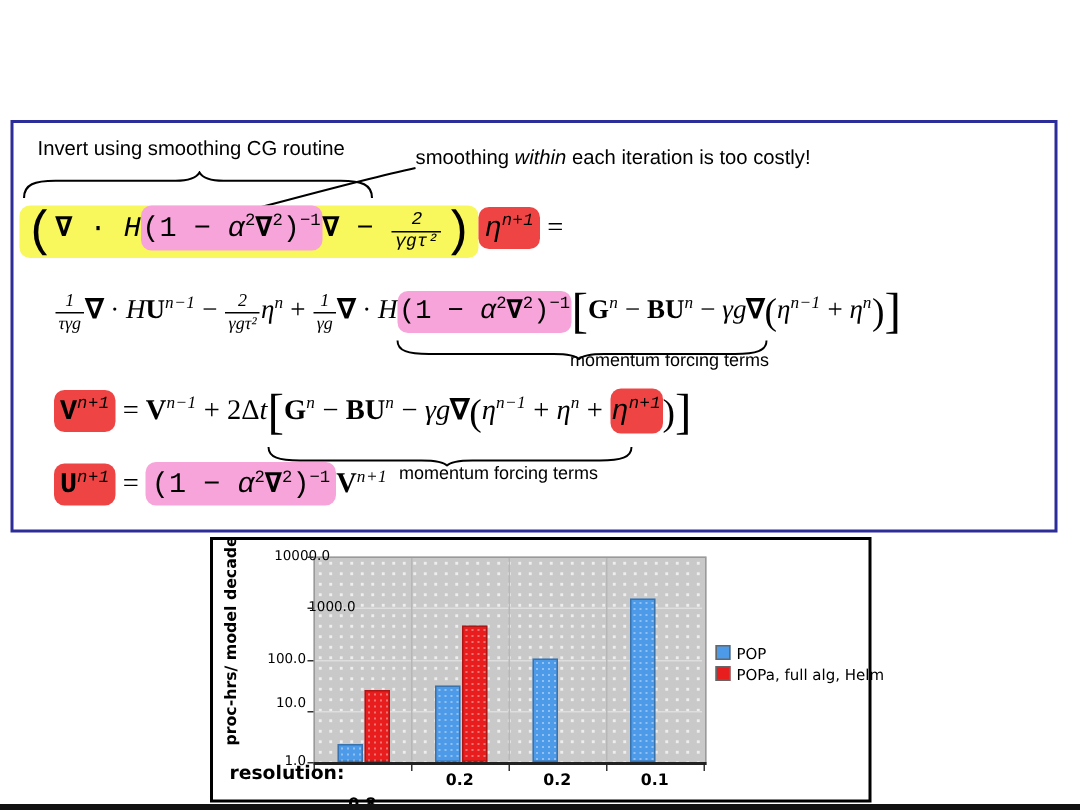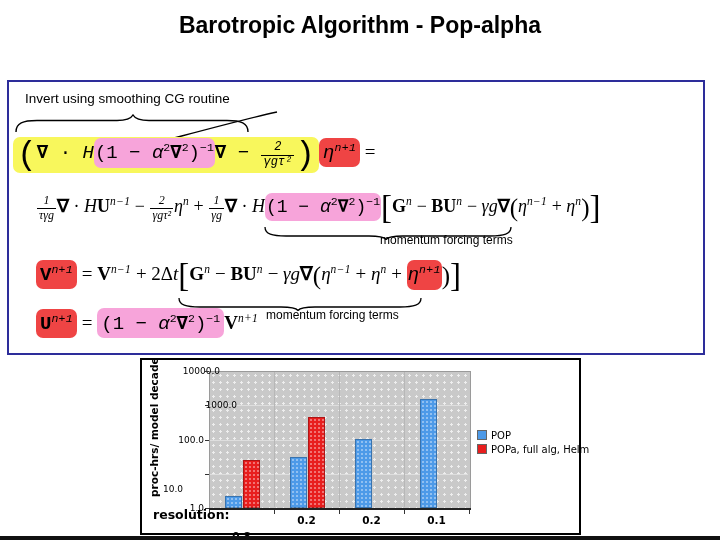--- a/index.html
+++ b/index.html
@@ -44,31 +44,31 @@
   .xlab{position:absolute;font-size:12.5px;font-weight:bold;}
   .legend-row{position:absolute;font-size:10px;white-space:nowrap;}
   .legend-swatch{display:inline-block;width:8px;height:8px;margin-right:4px;border:1px solid #666;vertical-align:-1px;}
   .bottombar{position:absolute;left:0;top:536px;width:720px;height:4px;background:#111;}
 </style>
 </head>
 <body>
 
 <div class="slide">
 
-  <div class="title">Barotropic Algorithm - Pop-alpha</div>
 
 
   <div class="eqbox"></div>
 
   <div class="annot" style="left:25px;top:91px;">Invert using smoothing CG routine</div>
 
   <svg class="bracesvg" style="left:13px;top:114px;" width="238" height="20" viewBox="0 0 238 20">
     <path d="M3,18 C3,9 10,6.5 24,6.5 L104,6.5 C113,6.5 118,4.5 120,1 C122,4.5 127,6.5 136,6.5 L214,6.5 C228,6.5 235,9 235,18" fill="none" stroke="#000" stroke-width="1.4"></path>
   </svg>
 
+  <div class="annot" style="left:277px;top:97px;"><span class="eq-group"><span class="pc-sn">smoothing </span><span class="pc-sni">within</span><span class="pc-sn"> each iteration is too costly!</span></span></div>
 
   <svg class="bracesvg" style="left:130px;top:106px;" width="155" height="48" viewBox="0 0 155 48">
     <path d="M147,6 C110,14 60,28 14,40" fill="none" stroke="#000" stroke-width="1.4"></path>
     <polygon points="4,42.5 16.5,34.5 15,43.5" fill="#000"></polygon>
   </svg>
 
   <div class="eq" style="left:13px;top:137px;"><span class="hl hl-blk hl-y"><span class="pc-big">(</span><span class="pc-bf">∇</span><span class="pc-rm"> · </span><span class="pc-it">H</span><span class="hl hl-run hl-p"><span class="pc-rm">(1 − </span><span class="pc-it">α</span><span class="pc-supr">2</span><span class="pc-bf">∇</span><span class="pc-supr">2</span><span class="pc-rm">)</span><span class="pc-supr">−1</span></span><span class="pc-bf">∇</span><span class="pc-rm"> − </span><span class="frac"><span class="num">2</span><span class="den">γgτ²</span></span><span class="pc-big">)</span></span><span class="hl hl-blk hl-g"><span class="pc-it">η</span><span class="pc-sup">n+1</span></span><span class="eq-group"><span class="pc-rm"> =</span></span></div>
 
   <div class="eq eq2size" style="left:36px;top:194px;"><span class="eq-group"><span class="frac"><span class="num">1</span><span class="den">τγg</span></span><span class="pc-bf">∇</span><span class="pc-rm"> · </span><span class="pc-it">H</span><span class="pc-bf">U</span><span class="pc-sup">n−1</span><span class="pc-rm"> − </span><span class="frac"><span class="num">2</span><span class="den">γgτ²</span></span><span class="pc-it">η</span><span class="pc-sup">n</span><span class="pc-rm"> + </span><span class="frac"><span class="num">1</span><span class="den">γg</span></span><span class="pc-bf">∇</span><span class="pc-rm"> · </span><span class="pc-it">H</span><span class="hl hl-run hl-p"><span class="pc-rm">(1 − </span><span class="pc-it">α</span><span class="pc-supr">2</span><span class="pc-bf">∇</span><span class="pc-supr">2</span><span class="pc-rm">)</span><span class="pc-supr">−1</span></span><span class="pc-big">[</span><span class="pc-bf">G</span><span class="pc-sup">n</span><span class="pc-rm"> − </span><span class="pc-bf">BU</span><span class="pc-sup">n</span><span class="pc-rm"> − </span><span class="pc-it">γg</span><span class="pc-bf">∇</span><span class="pc-big2">(</span><span class="pc-it">η</span><span class="pc-sup">n−1</span><span class="pc-rm"> + </span><span class="pc-it">η</span><span class="pc-sup">n</span><span class="pc-big2">)</span><span class="pc-big">]</span></span></div>
 
@@ -93,21 +93,21 @@
       <div class="gridline" style="left: 68px; top: 113.75px; width: 258px;"></div>
       <div class="vline" style="left: 132px; top: 12px; height: 135px;"></div>
       <div class="vline" style="left: 197px; top: 12px; height: 135px;"></div>
       <div class="vline" style="left: 262px; top: 12px; height: 135px;"></div>
       <div class="ytick" style="left: 16px; top: 6px; width: 62px;">10000.0</div>
       <div class="tickmark" style="left: 63px; top: 11px; width: 4px; height: 1px;"></div>
       <div class="ytick" style="left: 0px; top: 40.25px; width: 62px; margin-left: 33px;">1000.0</div>
       <div class="tickmark" style="left: 63px; top: 45.25px; width: 4px; height: 1px;"></div>
       <div class="ytick" style="left: 0px; top: 74.5px; width: 62px;">100.0</div>
       <div class="tickmark" style="left: 63px; top: 79.5px; width: 4px; height: 1px;"></div>
-      <div class="ytick" style="left: 0px; top: 124px; width: 62px; text-align: center;">10.0</div>
+      <div class="ytick" style="left: 0px; top: 104px; width: 62px;">10.0</div>
       <div class="tickmark" style="left: 63px; top: 113.75px; width: 4px; height: 1px;"></div>
       <div class="ytick" style="left: 0px; top: 143px; width: 62px;">1.0</div>
       <div class="tickmark" style="left: 63px; top: 148px; width: 4px; height: 1px;"></div>
       <div class="axisline" style="left: 67px; top: 148px; width: 262px; height: 2px;"></div>
       <div class="tickmark" style="left: 67px; top: 150px; width: 1px; height: 4px;"></div>
       <div class="tickmark" style="left: 132px; top: 150px; width: 1px; height: 4px;"></div>
       <div class="tickmark" style="left: 197px; top: 150px; width: 1px; height: 4px;"></div>
       <div class="tickmark" style="left: 262px; top: 150px; width: 1px; height: 4px;"></div>
       <div class="tickmark" style="left: 327px; top: 150px; width: 1px; height: 4px;"></div>
       <div class="bar" style="left: 82.5px; top: 136.272px; width: 17px; height: 11.728px; background-color: rgb(77, 154, 232);"></div>

